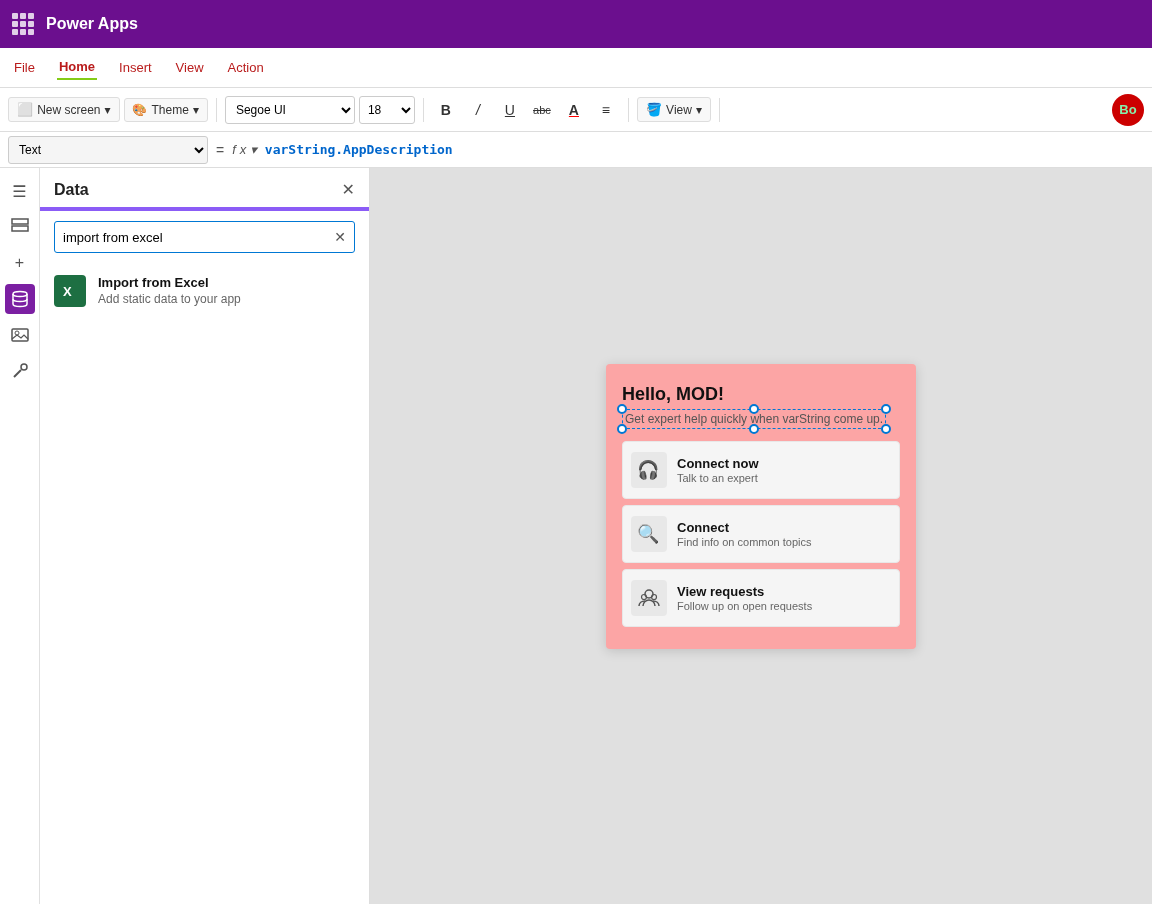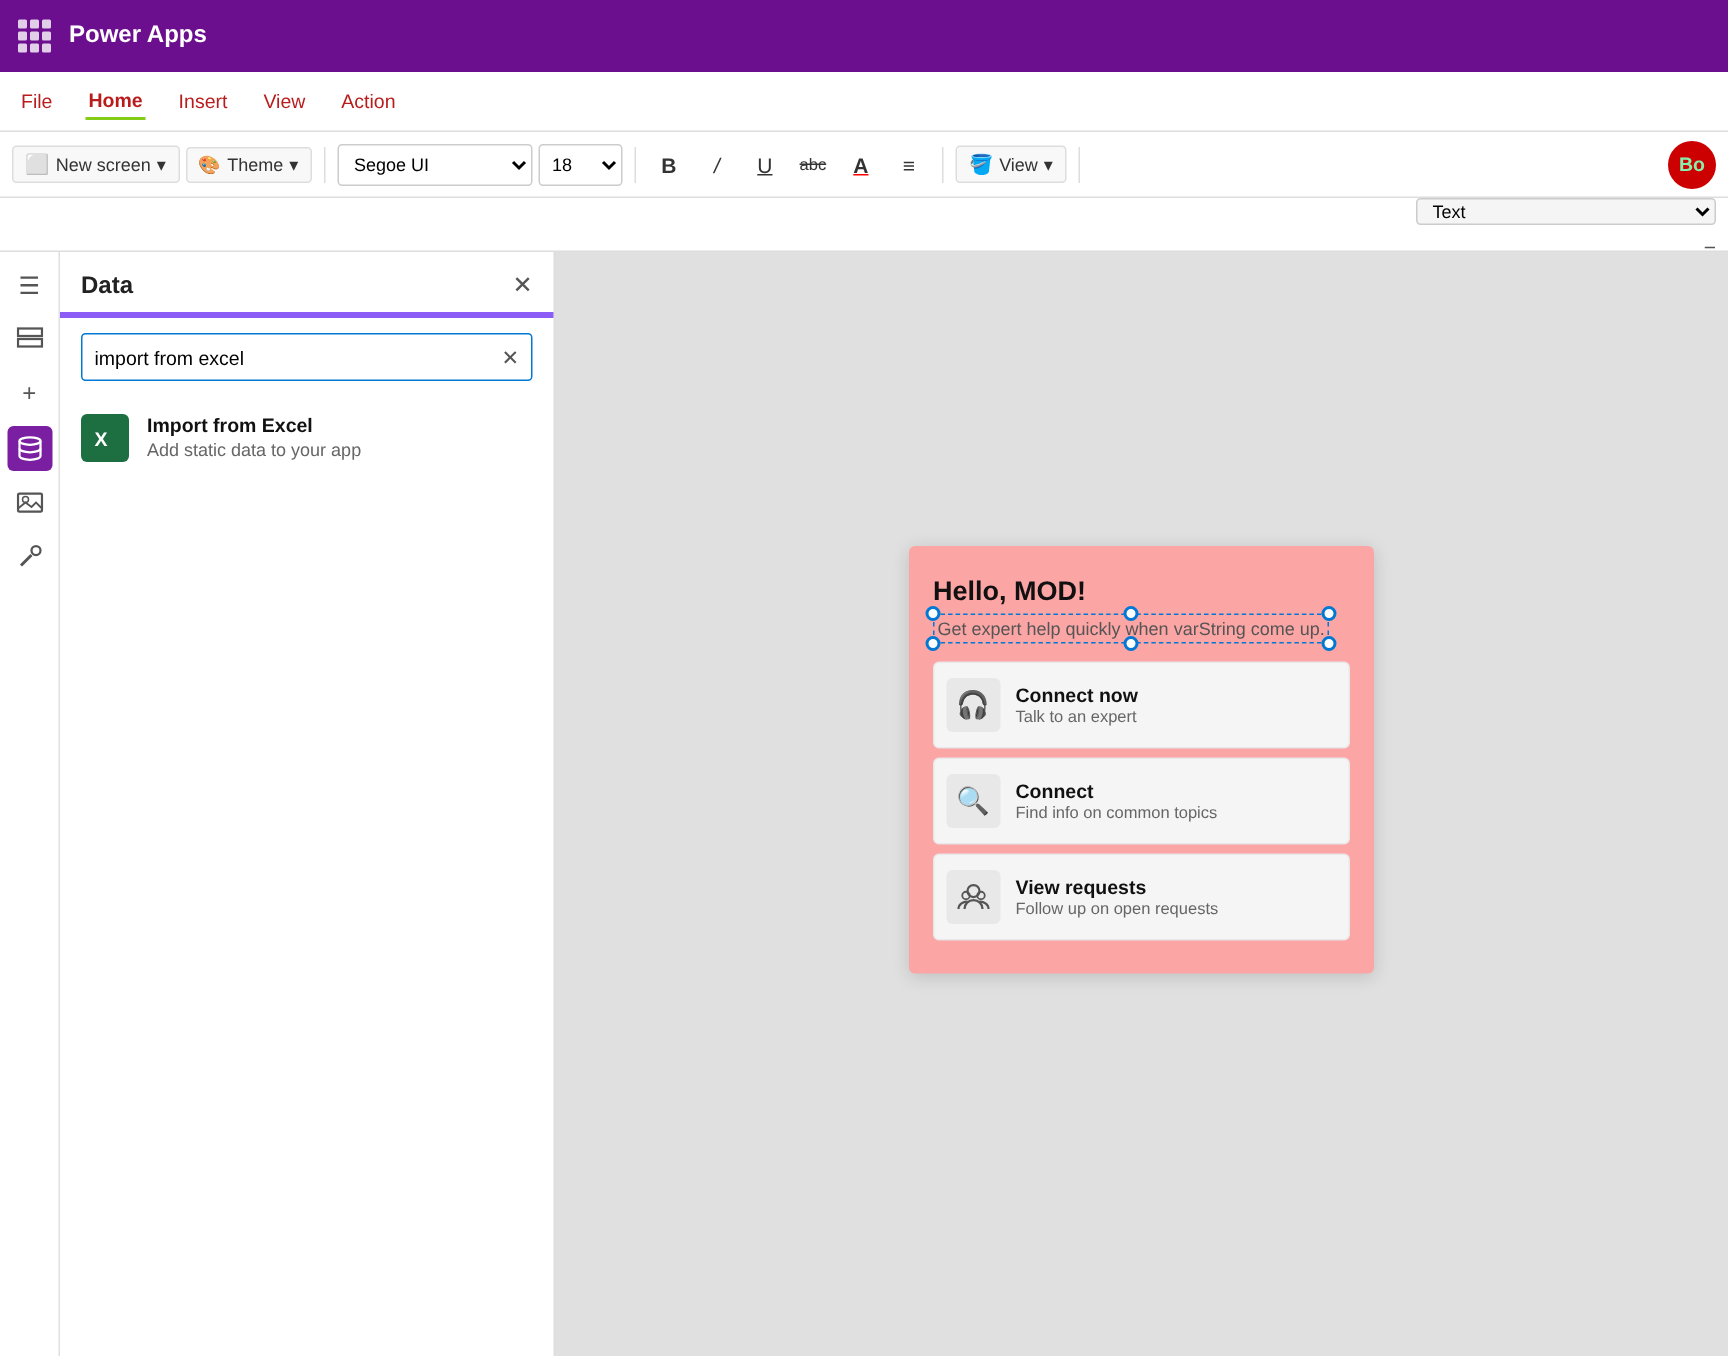--- a/index.html
+++ b/index.html
@@ -108,25 +108,24 @@
       border-radius: 50%;
       display: flex; align-items: center; justify-content: center;
       color: #86efac; font-size: 13px; font-weight: bold;
     }
 
     
     .formula-bar {
       background: white;
       height: 36px;
       display: flex;
-      align-items: flex-end;
+      align-items: center;
       padding: 0 8px;
       gap: 8px;
       border-bottom: 1px solid #ddd;
-      flex-direction: column;
     }
     .formula-selector {
       width: 200px;
       height: 28px;
       border: 1px solid #ccc;
       border-radius: 3px;
       font-size: 12px;
       padding: 0 6px;
       background: #f5f5f5;
     }
@@ -401,20 +400,21 @@
 <div class="formula-bar">
   <select class="formula-selector">
     <option>Text</option>
   </select>
   <span class="formula-eq">=</span>
   <div class="formula-fx">
     <span style="font-style:italic;">f</span>
       <span>x</span>
     <span>▾</span>
   </div>
+  <span class="formula-input formula-text">varString.AppDescription</span>
 </div>
 
 <div class="main-content">
 
   <div class="left-sidebar">
     <div class="sidebar-icon">☰</div>
     <div class="sidebar-icon">
       <svg width="18" height="18" viewBox="0 0 18 18">
           <rect x="1" y="1" width="16" height="5" fill="none" stroke="#555" stroke-width="1.5"></rect>
           <rect x="1" y="8" width="16" height="5" fill="none" stroke="#555" stroke-width="1.5"></rect>

